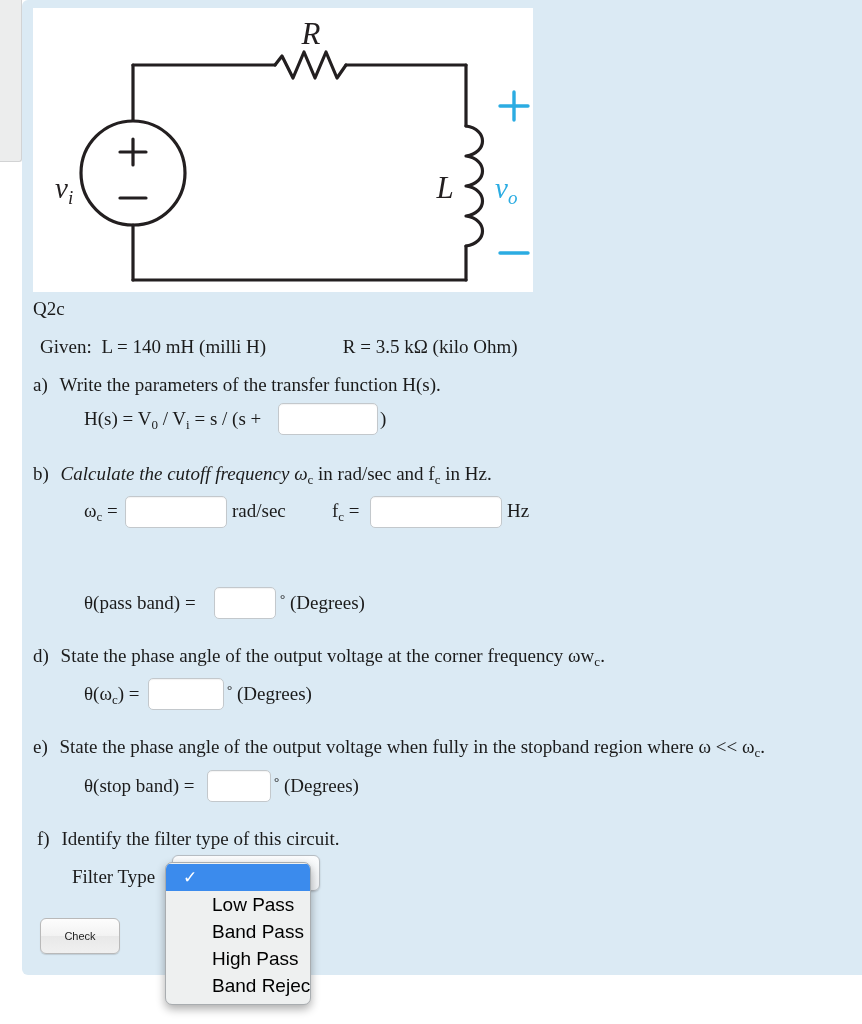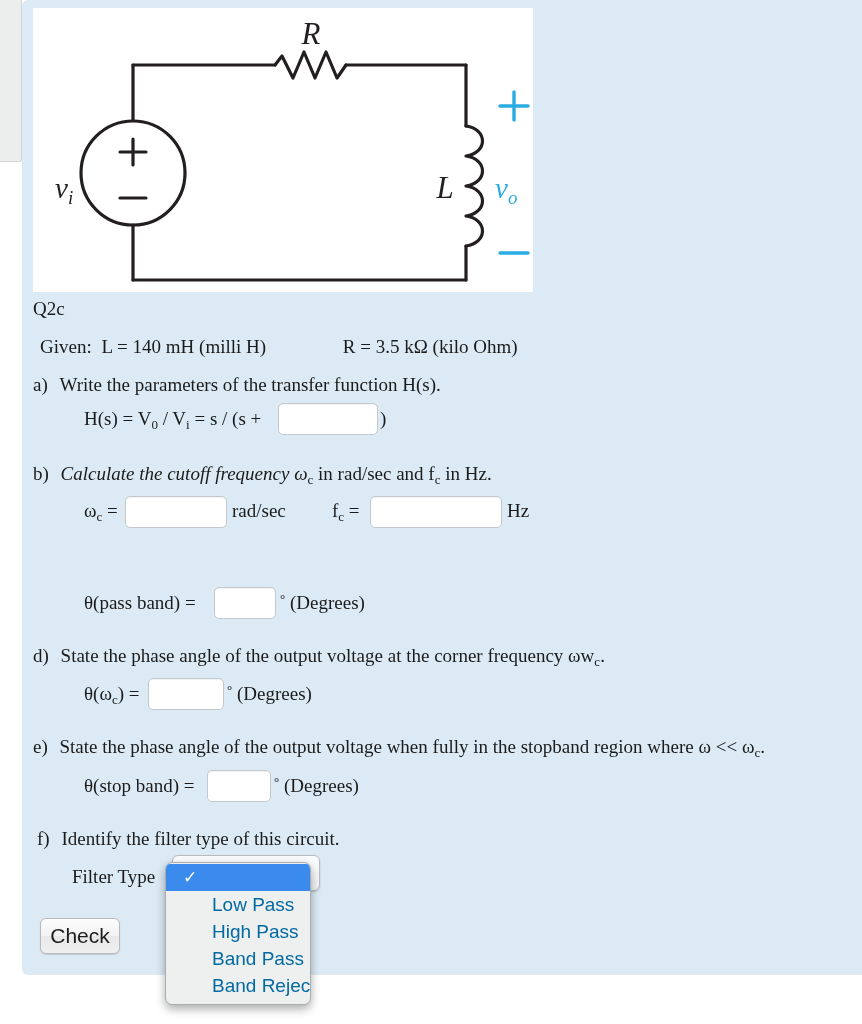--- a/index.html
+++ b/index.html
@@ -57,21 +57,21 @@
     font-family: "Liberation Sans", sans-serif;
     font-size: 15px;
     padding: 0 6px;
     color: #111;
   }
 
   
   .check-btn {
     position: absolute;
     font-family: "Liberation Sans", sans-serif;
-    font-size: 21px;
+    font-size: 11px;
     color: #1d1d1d;
     background: linear-gradient(to bottom, #fdfdfd 0%, #f2f2f2 50%, #e8e8e8 51%, #f0f0f0 100%);
     border: 1px solid #b9b9b9;
     border-radius: 6px;
     box-shadow: 0 1px 1px rgba(0,0,0,0.13);
     cursor: pointer;
     padding: 0;
   }
 
   
@@ -92,21 +92,21 @@
     box-shadow: 0 4px 10px rgba(0,0,0,0.33);
     padding: 1px 0 5px 0;
     overflow: hidden;
     font-family: "Liberation Sans", sans-serif;
   }
   .dd-item {
     position: relative;
     height: 27px;
     line-height: 27px;
     font-size: 19px;
-    color: #0369a1;
+    color: #000000;
     padding-left: 46px;
     white-space: nowrap;
     cursor: default;
   }
   .dd-item.selected {
     background: #3b8bed;
     color: #ffffff;
   }
   .dd-check {
     position: absolute;
@@ -242,18 +242,18 @@
 
     <button class="check-btn" style="left:18px; top:918px; width:80px; height:36px;">Check</button>
 
   </div>
 
   <div class="select-ghost" style="left:172px; top:855px; width:148px; height:36px;"></div>
 
   <div class="dropdown" id="filter-dropdown" style="left:165px; top:862px; width:146px;">
       <div class="dd-item selected" style="background: rgb(59, 139, 237);"><span class="dd-check">✓</span><span></span></div>
       <div class="dd-item"><span>Low Pass</span></div>
+      <div class="dd-item"><span>Band Pass</span></div>
       <div class="dd-item"><span>High Pass</span></div>
-      <div class="dd-item"><span>Band Pass</span></div>
       <div class="dd-item"><span>Band Reject</span></div>
     </div>
 
 </div>
 
 </body></html>

